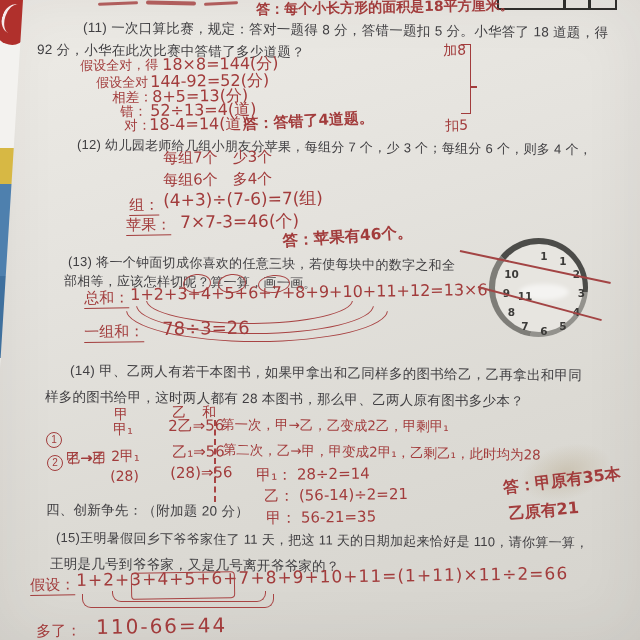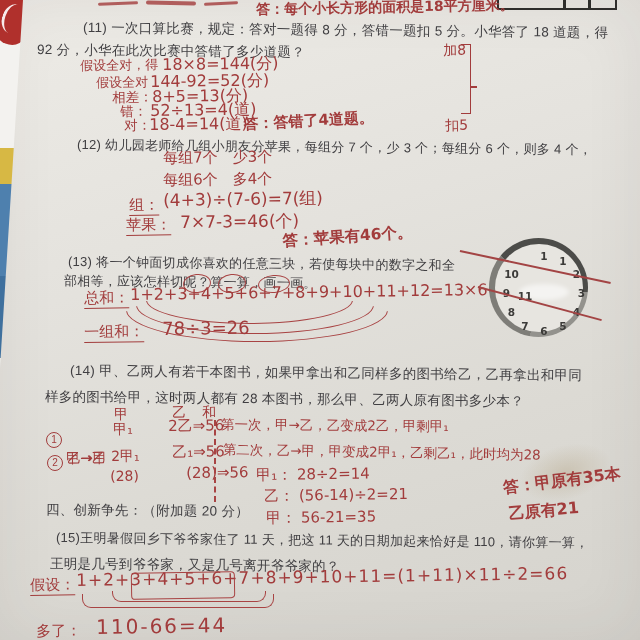--- a/index.html
+++ b/index.html
@@ -160,21 +160,21 @@
     <div class="el hw" style="left:168px;top:417px;font-size:15px;">2乙⇒56</div>
     <div class="el hw" style="left:221px;top:416px;font-size:13.5px;transform:rotate(0.5deg);">第一次，甲→乙，乙变成2乙，甲剩甲₁</div>
 
     <div class="el" style="left:47px;top:452px;"><span class="circnum">2</span></div>
     <div class="el hw" style="left:67px;top:450px;font-size:14px;">乙→甲</div>
     <div class="el hw" style="left:111px;top:448px;font-size:14px;">2甲₁</div>
     <div class="el hw" style="left:172px;top:443px;font-size:15px;">乙₁⇒56</div>
     <div class="el hw" style="left:223px;top:441px;font-size:13.5px;transform:rotate(1deg);">第二次，乙→甲，甲变成2甲₁，乙剩乙₁，此时均为28</div>
 
     <div class="el hw" style="left:110px;top:468px;font-size:14px;">(28)</div>
-    <div class="el hw" style="left:170px;top:464px;font-size:15px;margin-left:16px;">(28)⇒56</div>
+    <div class="el hw" style="left:170px;top:464px;font-size:15px;">(28)⇒56</div>
     <div class="dashv" style="left:214px;top:420px;height:82px;"></div>
 
     <div class="el hw" style="left:256px;top:466px;font-size:15px;">甲₁： 28÷2=14</div>
     <div class="el hw" style="left:264px;top:487px;font-size:15px;">乙： (56-14)÷2=21</div>
     <div class="el hw" style="left:266px;top:509px;font-size:15px;">甲： 56-21=35</div>
 
     <div class="stain" style="left:518px;top:445px;width:95px;height:55px;transform:rotate(-15deg);"></div>
     <div class="el hw" style="left:502px;top:478px;font-size:16px;font-weight:bold;transform:rotate(-7deg);">答：甲原有35本</div>
     <div class="el hw" style="left:508px;top:504px;font-size:16px;font-weight:bold;transform:rotate(-5deg);">乙原有21</div>
 

